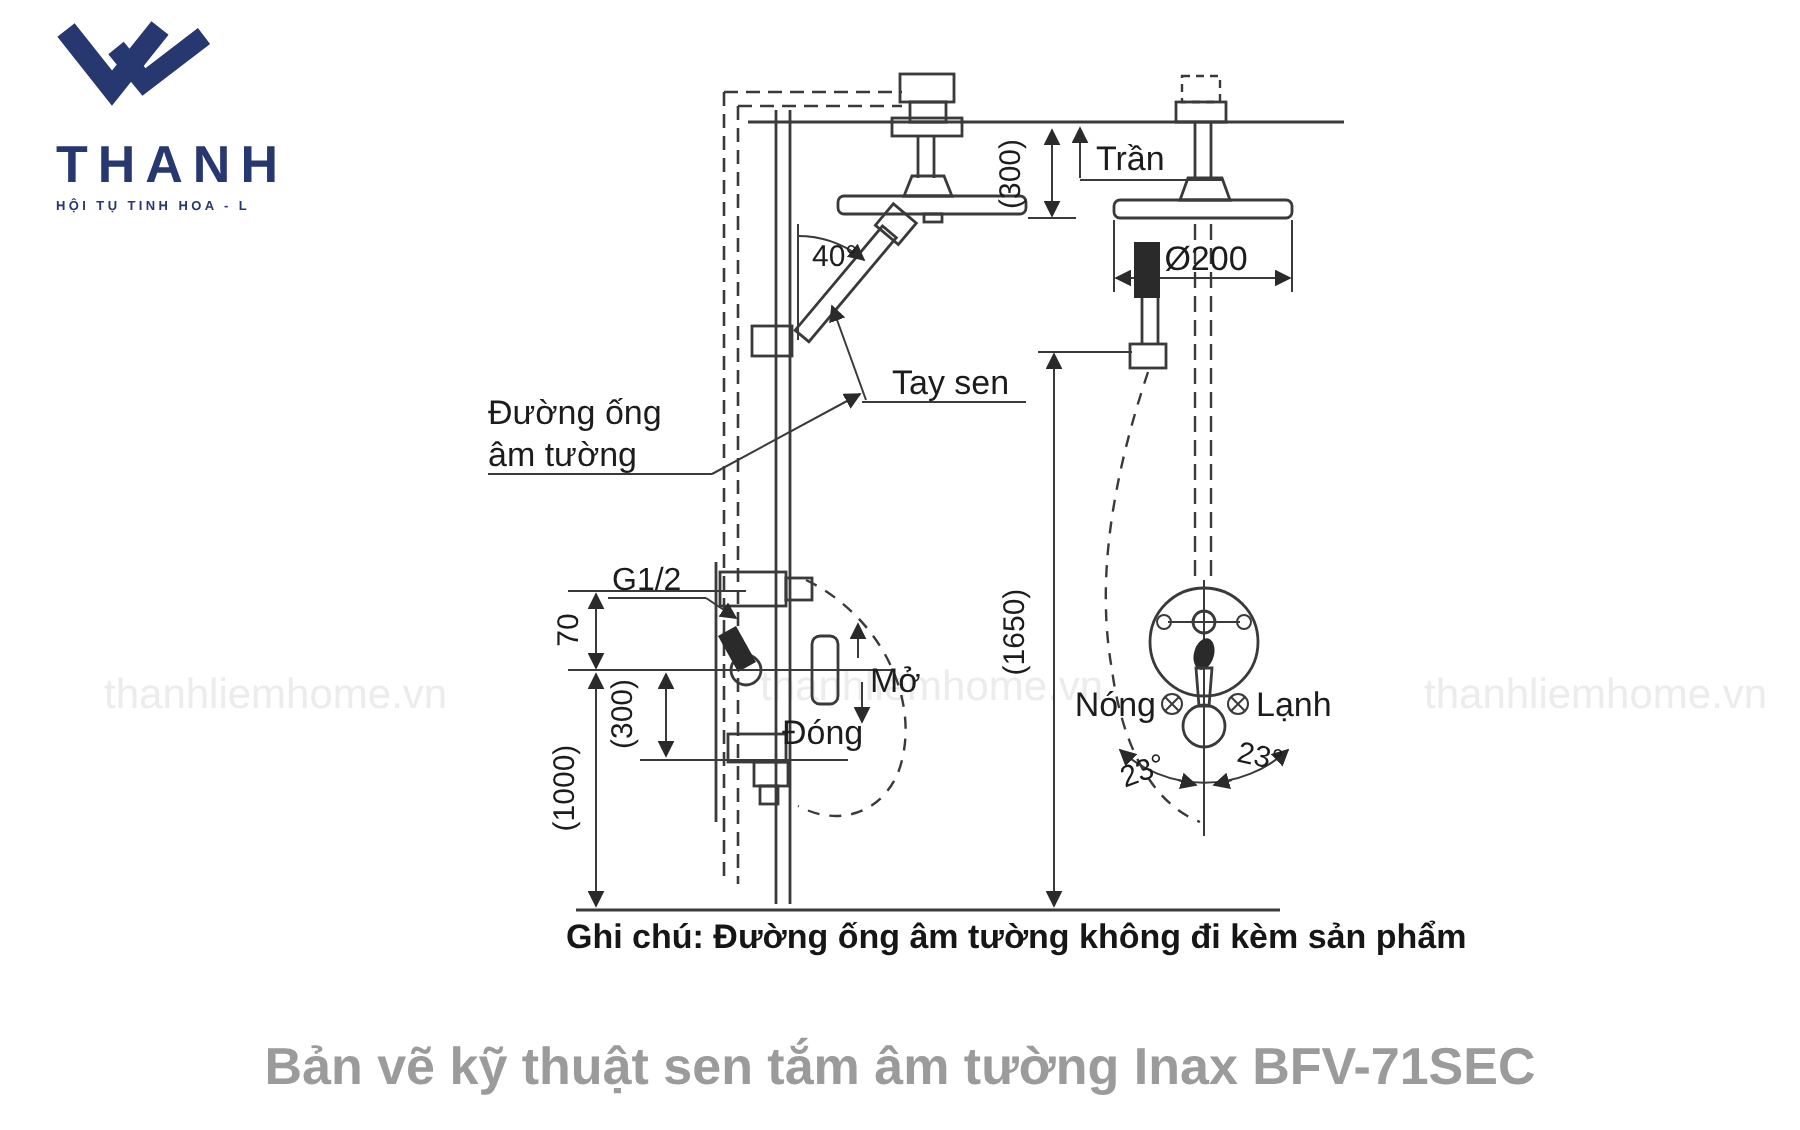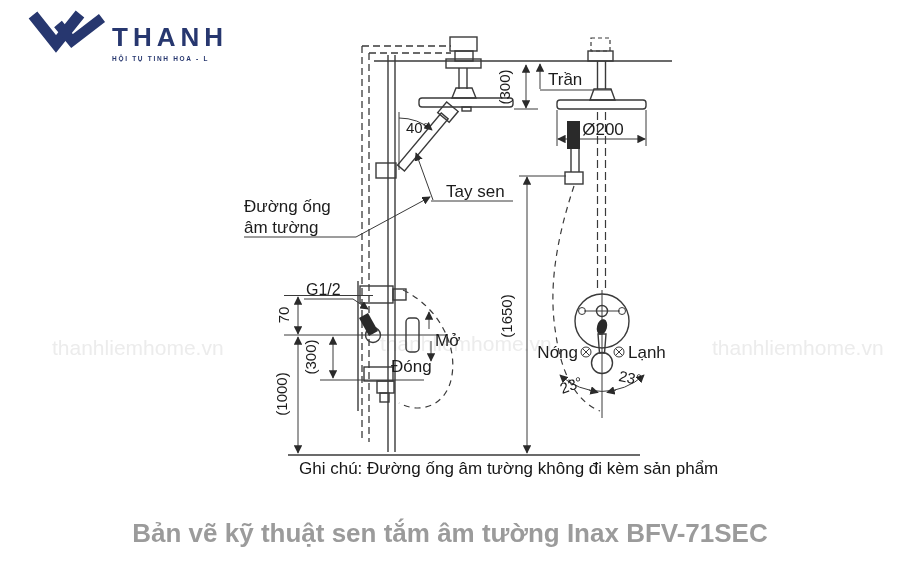--- a/index.html
+++ b/index.html
@@ -1,39 +1,39 @@
 <!DOCTYPE html>
 <html><head>
 <meta charset="utf-8">
 <style>
   html,body{margin:0;padding:0;background:#fff;}
   .stage{position:relative;width:900px;height:565px;background:#ffffff;overflow:hidden;
          font-family:"Liberation Sans",sans-serif;}
   
-  .logo{position:absolute;left:28px;top:10px;display:flex;align-items:flex-end;gap:6px;}
+  .logo{position:absolute;left:28px;top:10px;display:flex;align-items:flex-start;gap:6px;flex-direction:column;}
   .logo-mark{width:78px;height:52px;}
   .logo-text{display:flex;flex-direction:column;}
   .logo-name{color:#27376f;font-size:26px;font-weight:600;letter-spacing:5px;line-height:1.1;}
   .logo-tagline{color:#27376f;font-size:6.5px;font-weight:600;letter-spacing:1.7px;margin-top:3px;}
   
   .watermark{position:absolute;color:#ececec;font-size:21px;font-weight:500;z-index:0;}
   .wm-left{left:52px;top:336px;}
   .wm-mid{left:380px;top:332px;}
   .wm-right{left:712px;top:336px;}
   
   .drawing{position:absolute;left:0;top:0;z-index:1;}
   .drawing text{fill:#1c1c1c;font-family:"Liberation Sans",sans-serif;}
   .ln{stroke:#3a3a3a;stroke-width:1.4;fill:none;}
   .thin{stroke:#3a3a3a;stroke-width:1;fill:none;}
   .dash{stroke:#3a3a3a;stroke-width:1.3;fill:none;stroke-dasharray:7 4;}
   .dash2{stroke:#3a3a3a;stroke-width:1.2;fill:none;stroke-dasharray:6 5;}
   .fillc{fill:#2a2a2a;stroke:none;}
   .t17{font-size:17px;} .t16{font-size:16px;} .t15{font-size:15px;}
   
-  .note{position:absolute;left:299px;top:459px;z-index:2;color:#161616;font-size:17px;font-weight:400;}
+  .note{position:absolute;left:283px;top:459px;z-index:2;color:#161616;font-size:17px;font-weight:700;}
   .caption{position:absolute;left:0;top:518px;width:900px;text-align:center;z-index:2;
            color:#9b9b9b;font-size:26px;font-weight:700;}
 </style>
 </head>
 <body>
 
 <div class="stage">
 
   <div class="logo">
     <svg class="logo-mark" viewBox="0 0 78 52">

